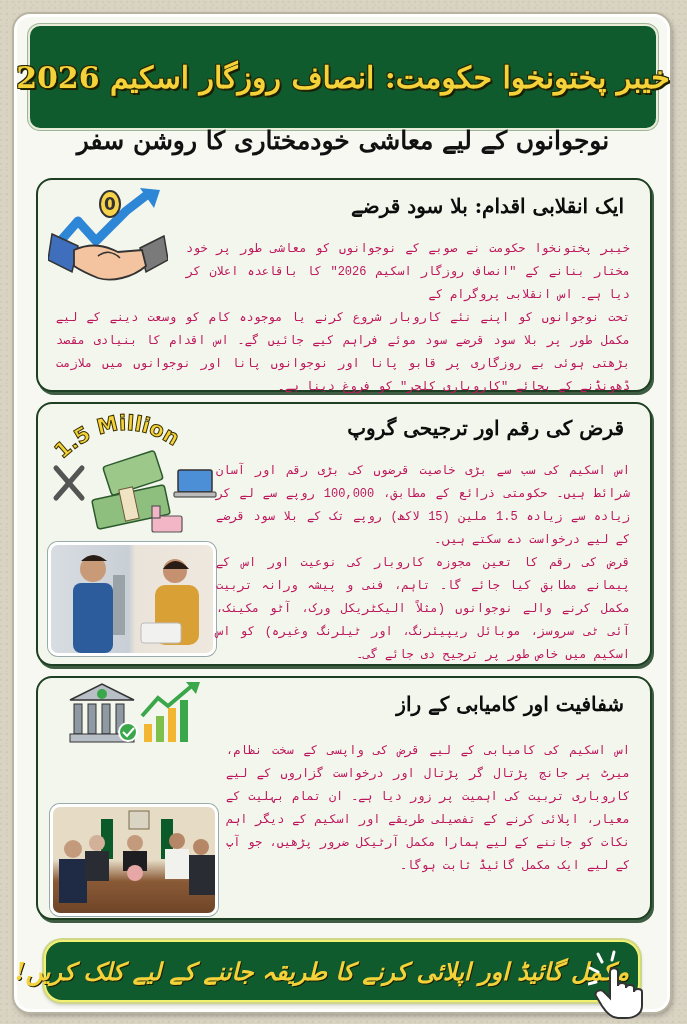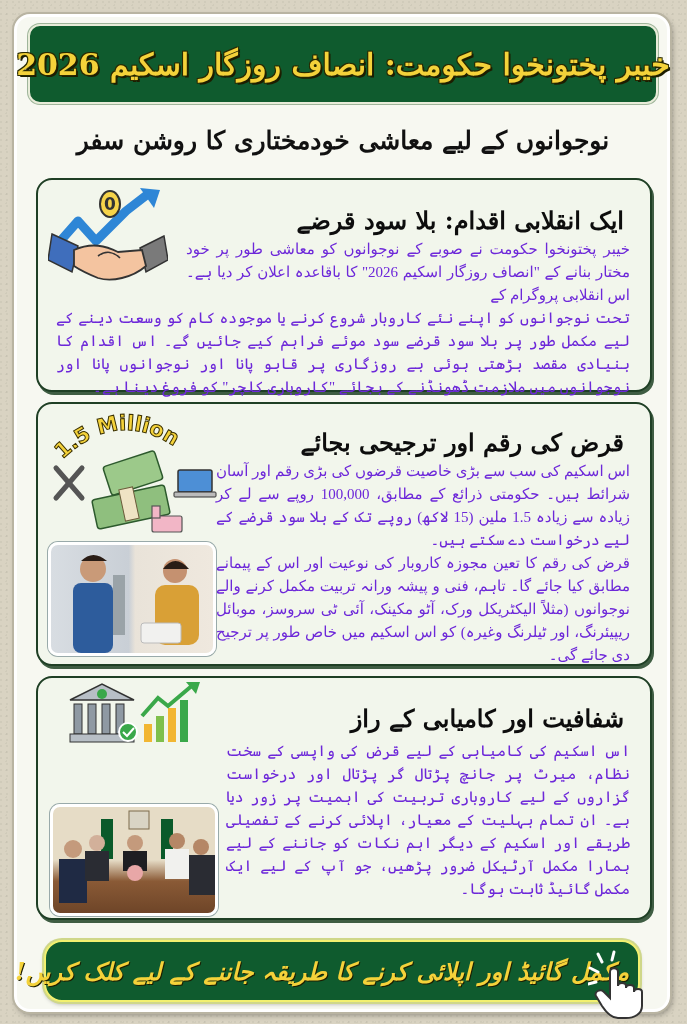--- a/index.html
+++ b/index.html
@@ -14,21 +14,21 @@
     position: relative;
   }
   .frame {
     position: absolute; left: 14px; top: 14px; width: 656px; height: 998px;
     background: #f7f8f1;
     border: 3px solid #ffffff;
     border-radius: 16px;
     box-shadow: 0 0 0 2px #b9b4a2, 2px 3px 6px rgba(0,0,0,0.35);
   }
   .title-bar {
-    position: absolute; left: 28px; top: 24px; width: 630px; height: 80px;
+    position: absolute; left: 28px; top: 24px; width: 630px; height: 106px;
     background: #0f5b2e;
     border-radius: 12px;
     border: 2px solid #e8ecd9;
     box-shadow: 0 0 0 1px #9fb59a;
     display: flex; align-items: center; justify-content: center;
   }
   .title-text {
     direction: rtl;
     font-family: "DejaVu Serif", serif;
     font-weight: bold;
@@ -56,33 +56,32 @@
   }
   .card-1 { top: 178px; height: 214px; }
   .card-2 { top: 402px; height: 264px; }
   .card-3 { top: 676px; height: 244px; }
 
   .card-heading {
     position: absolute; right: 26px;
     direction: rtl;
     font-family: "DejaVu Serif", serif;
     font-weight: bold;
-    font-size: 24px;
+    font-size: 20px;
     color: #0d0d0d;
     white-space: nowrap;
-    margin-top: 12px;
   }
   .card-body {
     position: absolute;
     direction: rtl;
     text-align: justify;
-    font-family: Liberation Serif, serif;
-    font-size: 15px;
+    font-family: Liberation Mono, monospace;
+    font-size: 12px;
     line-height: 23px;
-    color: #6d28d9;
+    color: #be185d;
   }
   .card-body p { margin: 0; }
 
   .card-1 .card-heading { top: 14px; }
   .card-1 .card-body { top: 58px; right: 20px; left: 148px; }
   .card-1 .card-body .full { margin-left: -130px; }
 
   .card-2 .card-heading { top: 12px; }
   .card-2 .card-body { top: 56px; right: 20px; left: 18px; }
   .card-2 .card-body .indent { margin-left: 160px; }
@@ -183,21 +182,21 @@
       <circle cx="42" cy="24" r="13" fill="#c99a78"></circle>
       <path d="M30,16 Q42,4 56,16 Z" fill="#2a1d16"></path>
       <rect x="22" y="38" width="40" height="70" rx="8" fill="#2d5c9c"></rect>
       <rect x="62" y="30" width="12" height="60" fill="#9aa3a8"></rect>
       <circle cx="124" cy="26" r="12" fill="#c59170"></circle>
       <path d="M112,24 Q124,8 138,24 Z" fill="#2a1d16"></path>
       <rect x="104" y="40" width="44" height="60" rx="10" fill="#d9a036"></rect>
       <rect x="90" y="78" width="40" height="20" rx="3" fill="#f1f1ef" stroke="#bbb"></rect>
     </svg>
   </div>
-  <div class="card-heading">قرض کی رقم اور ترجیحی بجائے</div>
+  <div class="card-heading">قرض کی رقم اور ترجیحی گروپ</div>
   <div class="card-body">
     <p class="indent">اس اسکیم کی سب سے بڑی خاصیت قرضوں کی بڑی رقم اور آسان شرائط ہیں۔ حکومتی ذرائع کے مطابق، 100,000 روپے سے لے کر زیادہ سے زیادہ 1.5 ملین (15 لاکھ) روپے تک کے بلا سود قرضے کے لیے درخواست دے سکتے ہیں۔</p>
     <p class="indent">قرض کی رقم کا تعین مجوزہ کاروبار کی نوعیت اور اس کے پیمانے مطابق کیا جائے گا۔ تاہم، فنی و پیشہ ورانہ تربیت مکمل کرنے والے نوجوانوں (مثلاً الیکٹریکل ورک، آٹو مکینک، آئی ٹی سروسز، موبائل ریپیئرنگ، اور ٹیلرنگ وغیرہ) کو اس اسکیم میں خاص طور پر ترجیح دی جائے گی۔</p>
   </div>
 </div>
 
 <div class="card card-3">
   <div class="icon-box" style="left:30px; top:4px;">
     <svg width="140" height="64" viewBox="0 0 140 64">
       <polygon points="2,18 34,2 66,18" fill="#b8bfc6" stroke="#333" stroke-width="1.5"></polygon>

